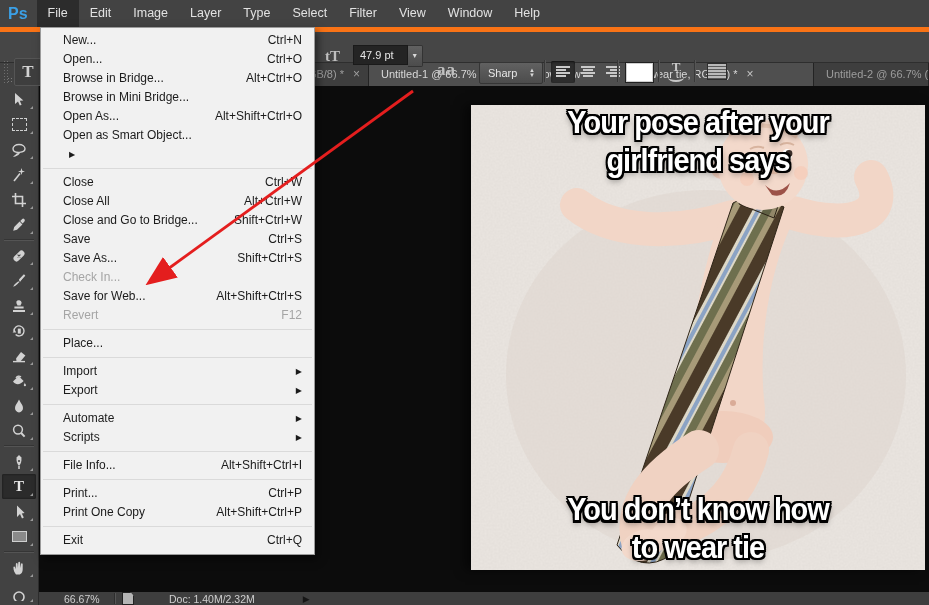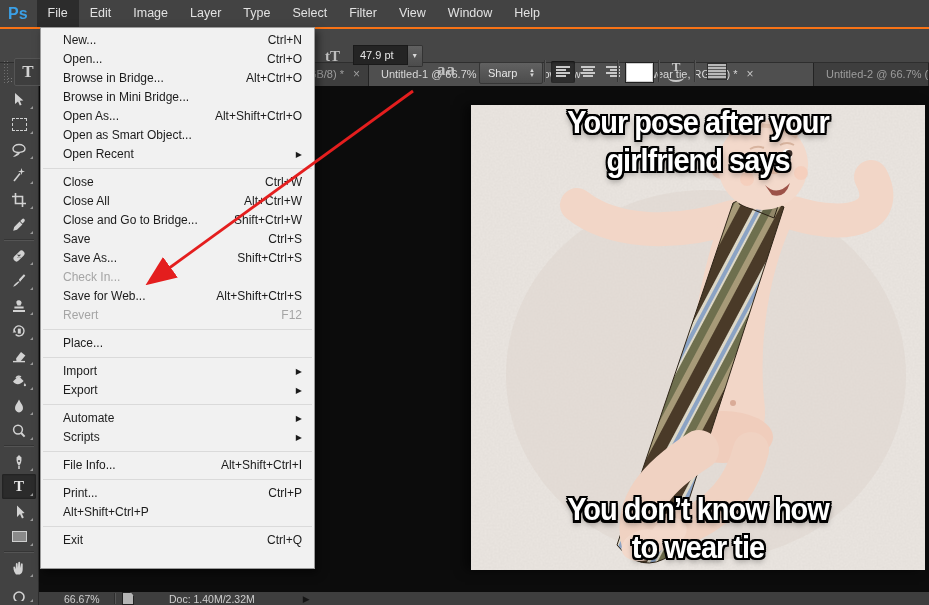--- a/index.html
+++ b/index.html
@@ -3,21 +3,21 @@
 <meta charset="utf-8">
 <style>
   html,body{margin:0;padding:0;}
   body{width:929px;height:605px;overflow:hidden;background:#0d0d0d;
        font-family:"Liberation Sans",sans-serif;position:relative;
        -webkit-font-smoothing:antialiased;}
   .abs{position:absolute;}
 
   
   .menubar{left:0;top:0;width:929px;height:27px;background:#434343;
-           border-bottom:2px solid #f97316;display:flex;align-items:center;z-index:40;}
+           border-bottom:5px solid #f97316;display:flex;align-items:center;z-index:40;}
   .pslogo{color:#3ba0e6;font-weight:bold;font-size:16px;padding:0 9px 0 8px;letter-spacing:0;}
   .mb{color:#e2e2e2;font-size:12.5px;padding:0 11px;height:27px;line-height:27px;cursor:default;}
   .mb.active{background:#2c2c2c;}
 
   
   .optionsbar{left:0;top:27px;width:929px;height:35px;background:#464646;
               border-bottom:1px solid #2e2e2e;z-index:30;}
   .obar-grip{left:3px;top:33px;width:6px;height:24px;
              background-image:radial-gradient(#6e6e6e 35%,transparent 40%);
              background-size:3px 3px;}
@@ -97,21 +97,21 @@
              align-items:center;font-size:10.5px;color:#cfcfcf;}
   .zoomfield{margin-left:26px;width:44px;}
   .sb-div{width:1px;height:11px;background:#2e2e2e;border-right:1px solid #555;margin:0 6px;}
   .sb-icon{width:10px;height:11px;background:#b5b5b5;border:1px solid #222;
            clip-path:polygon(0 0,70% 0,100% 30%,100% 100%,0 100%);margin-right:8px;}
   .docinfo{margin-left:27px;}
   .scrub{margin-left:48px;color:#151515;font-size:9px;}
 
   
   .filemenu{left:40px;top:27px;width:273px;background:#f1f1f1;border:1px solid #9b9b9b;
-            box-shadow:3px 4px 8px rgba(0,0,0,.5);padding:3px 0 18px 0;z-index:60;}
+            box-shadow:3px 4px 8px rgba(0,0,0,.5);padding:3px 0 4px 0;z-index:60;}
   .mi{height:19px;line-height:19px;font-size:12px;color:#1b1b1b;padding:0 12px 0 22px;
       display:flex;cursor:default;}
   .mi .ml{flex:1;}
   .mi .ms{text-align:right;}
   .mi.disabled{color:#a5a5a5;}
   .mi .sub{font-size:8px;margin-left:6px;color:#1b1b1b;line-height:19px;}
   .msep{height:1px;background:#dadada;margin:4px 2px;}
 
   
   .annot{left:0;top:0;z-index:100;pointer-events:none;}
@@ -413,21 +413,20 @@
     </div>
   <div class="mi">
       <span class="ml">Open As...</span>
       <span class="ms">Alt+Shift+Ctrl+O</span>
     </div>
   <div class="mi">
       <span class="ml">Open as Smart Object...</span>
       <span class="ms"></span>
     </div>
   <div class="mi">
-      <span class="ml">Open Recent</span>
       <span class="sub">▶</span>
     </div>
   <div class="msep"></div>
   <div class="mi">
       <span class="ml">Close</span>
       <span class="ms">Ctrl+W</span>
     </div>
   <div class="mi">
       <span class="ml">Close All</span>
       <span class="ms">Alt+Ctrl+W</span>
@@ -483,20 +482,21 @@
   <div class="mi">
       <span class="ml">File Info...</span>
       <span class="ms">Alt+Shift+Ctrl+I</span>
     </div>
   <div class="msep"></div>
   <div class="mi">
       <span class="ml">Print...</span>
       <span class="ms">Ctrl+P</span>
     </div>
   <div class="mi">
+      <span class="ml">Print One Copy</span>
       <span class="ms">Alt+Shift+Ctrl+P</span>
     </div>
   <div class="msep"></div>
   <div class="mi">
       <span class="ml">Exit</span>
       <span class="ms">Ctrl+Q</span>
     </div>
 </div>
 
 <svg class="annot abs" width="929" height="605" viewBox="0 0 929 605">

